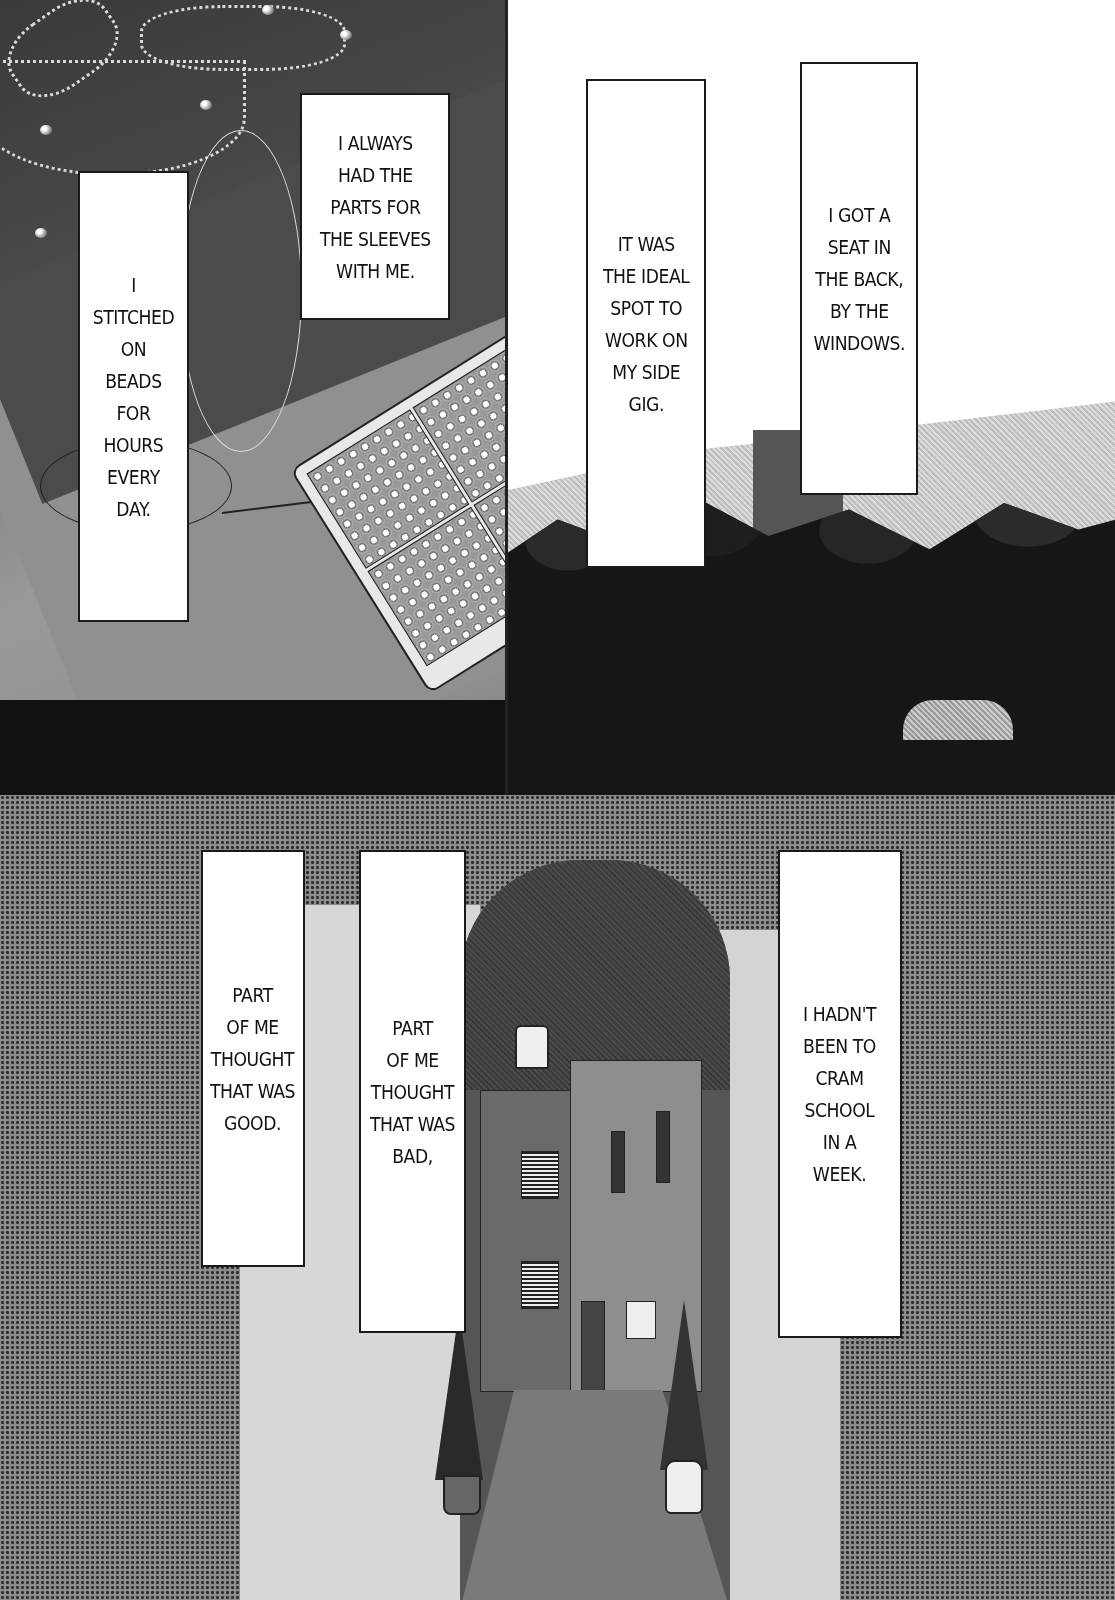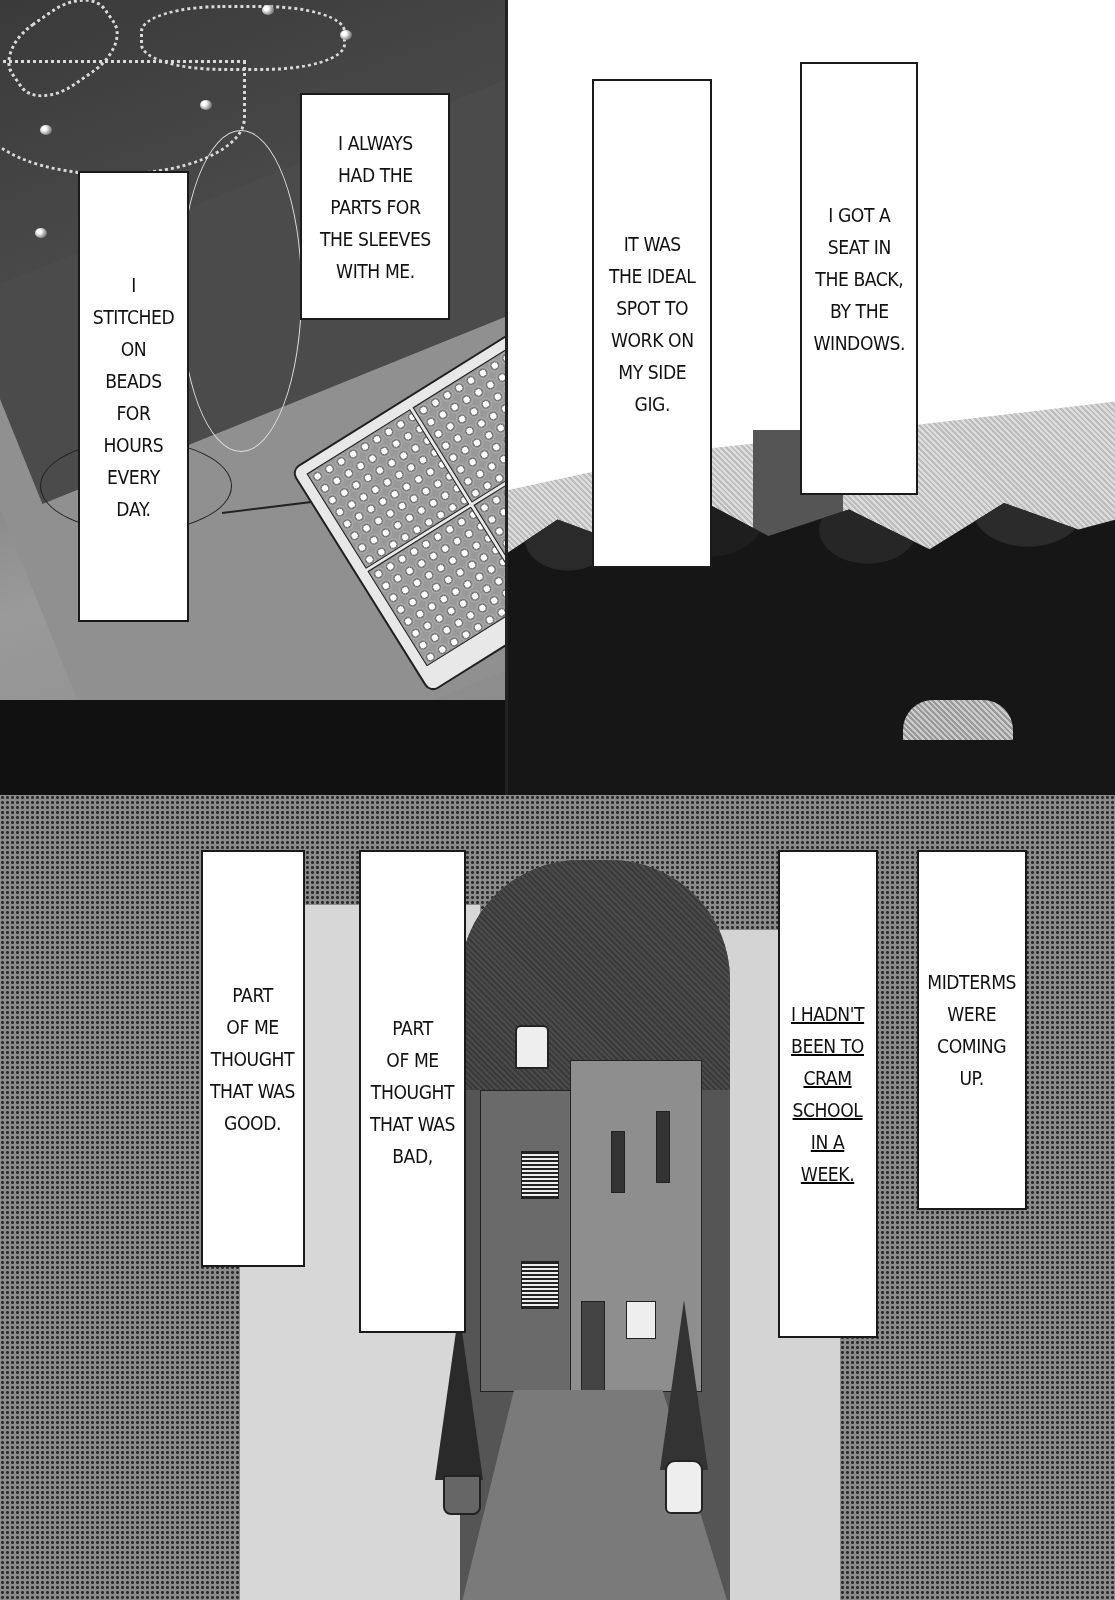--- a/index.html
+++ b/index.html
@@ -190,21 +190,21 @@
 </div>
 
 <div id="strip-dark"></div>
 
 <div class="panel" id="panel-school">
   <div class="building"></div>
   <div class="tower"></div>
   <div class="trees"></div>
   <div class="shelter"></div>
 
-  <div class="caption" style="left:84px;top:79px;width:120px;height:489px;">
+  <div class="caption" style="left:78px;top:79px;width:120px;height:489px;">
     <div class="caption-text">IT WAS
 THE IDEAL
 SPOT TO
 WORK ON
 MY SIDE
 GIG.</div>
   </div>
   <div class="caption" style="left:292px;top:62px;width:118px;height:433px;justify-content:center;">
     <div class="caption-text">I GOT A
 SEAT IN
@@ -244,27 +244,21 @@
 THAT WAS
 GOOD.</div>
   </div>
   <div class="caption" style="left:359px;top:55px;width:107px;height:483px;">
     <div class="caption-text">PART
 OF ME
 THOUGHT
 THAT WAS
 BAD,</div>
   </div>
-  <div class="caption" style="left:778px;top:55px;width:100px;height:488px;text-decoration:underline;">
+  <div class="caption" style="left:778px;top:55px;width:124px;height:488px;">
     <div class="caption-text">I HADN'T
 BEEN TO
 CRAM
 SCHOOL
 IN A
 WEEK.</div>
   </div>
-  <div class="caption" style="left:917px;top:55px;width:110px;height:360px;">
-    <div class="caption-text">MIDTERMS
-WERE
-COMING
-UP.</div>
-  </div>
 </div>
 
 </body></html>

